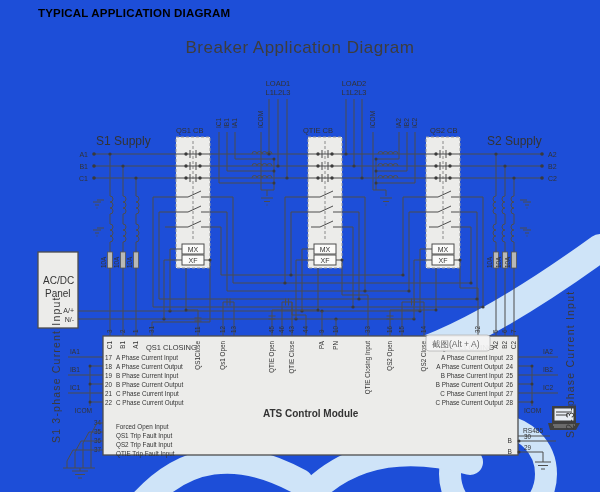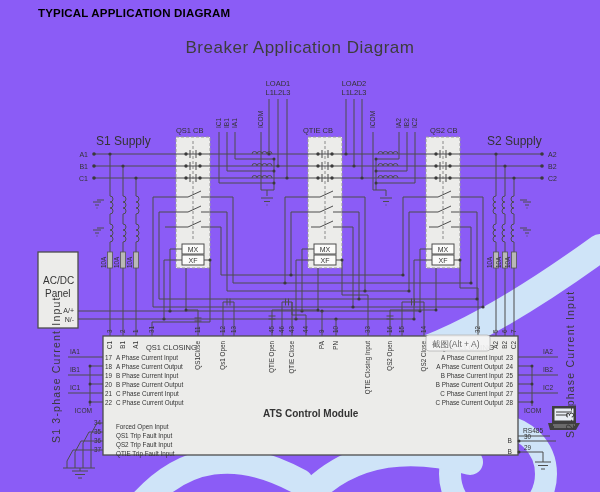--- a/index.html
+++ b/index.html
@@ -1,16 +1,16 @@
 <!DOCTYPE html>
 <html><head>
 <meta charset="utf-8">
 <style>
   html,body{margin:0;padding:0;background:#fff;}
-  #stage{position:relative;width:600px;height:492px;background:#8b5cf6;overflow:hidden;
+  #stage{position:relative;width:600px;height:492px;background:#1d4ed8;overflow:hidden;
          font-family:"Liberation Sans",sans-serif;}
   svg{position:absolute;left:0;top:0;}
   svg text{fill:#333;font-family:"Liberation Sans",sans-serif;}
   .w{stroke:#4d4d4d;stroke-width:1;fill:none;}
   .wd{stroke:#8a8a8a;stroke-width:1;fill:none;stroke-dasharray:3,2;}
   .boxfill{fill:#ececea;stroke:#999;stroke-width:1;stroke-dasharray:3,2;}
   .solidbox{fill:#ececea;stroke:#4d4d4d;stroke-width:1.3;}
   .coilbox{fill:#fbfbfa;stroke:#4d4d4d;stroke-width:1;}
   .fuse{fill:#b9b9b6;stroke:#555;stroke-width:0.8;}
   .dot{fill:#3a3a3a;}

